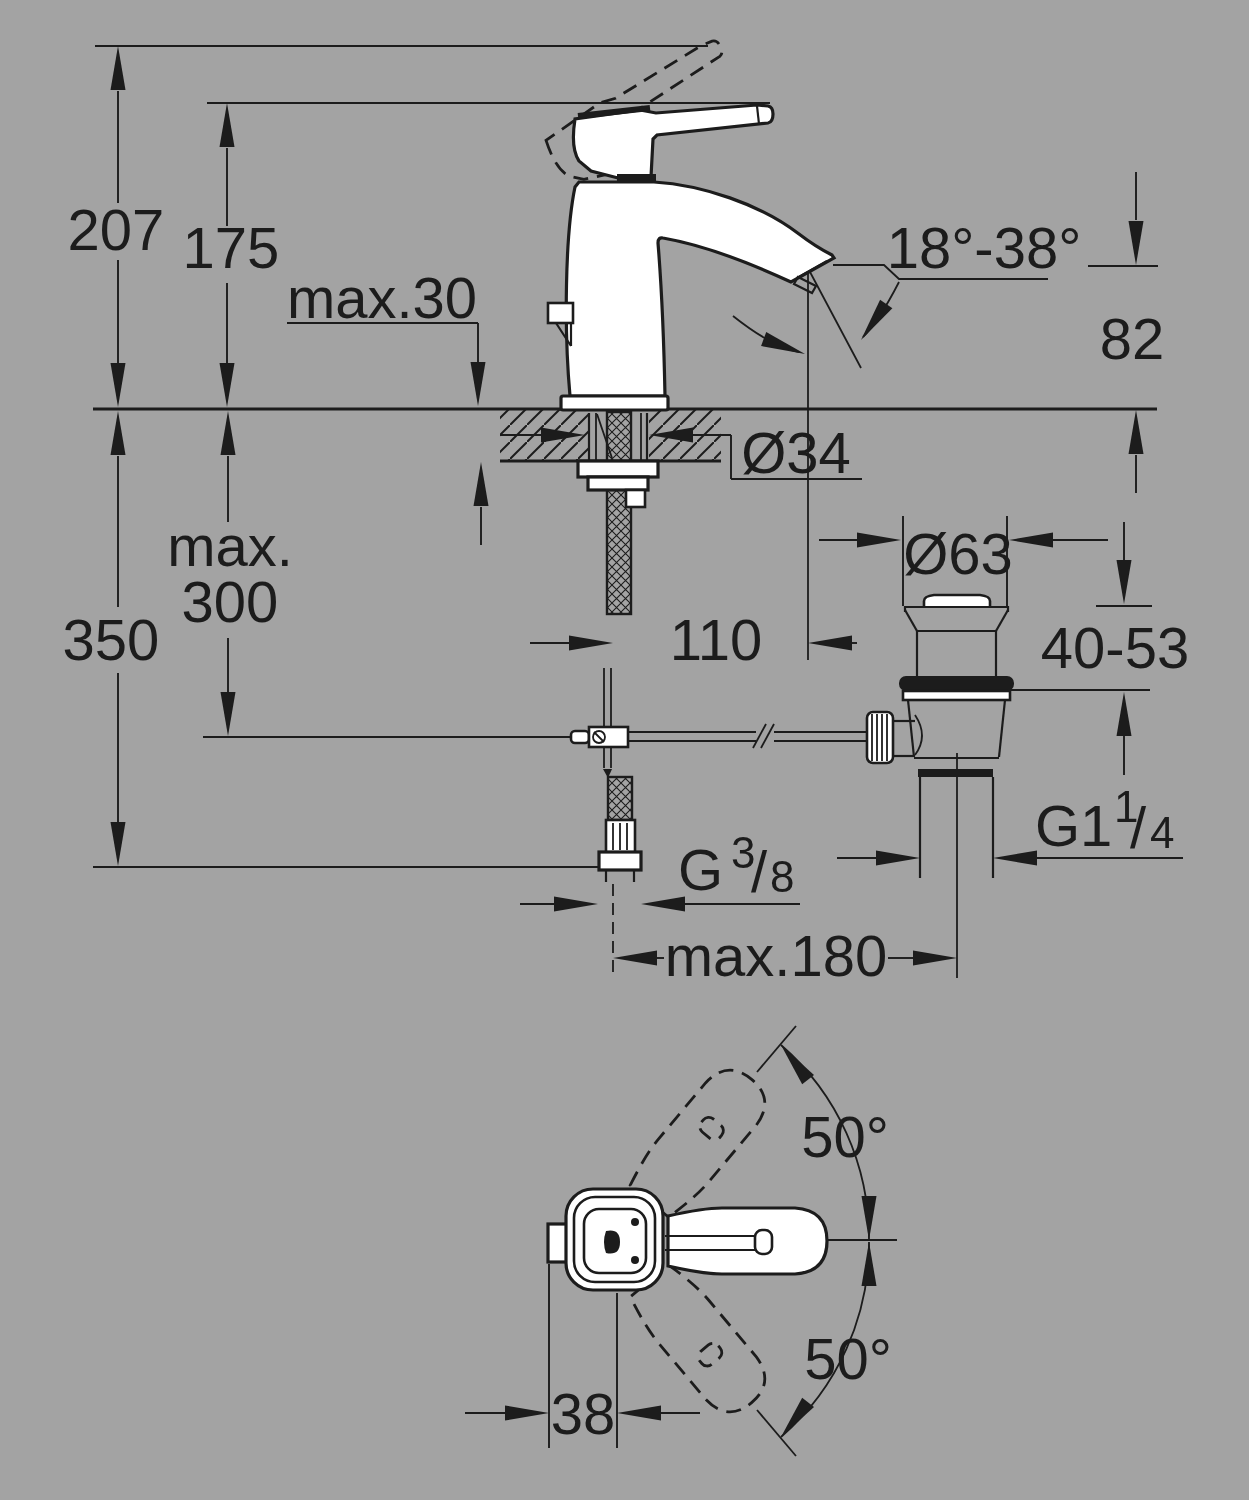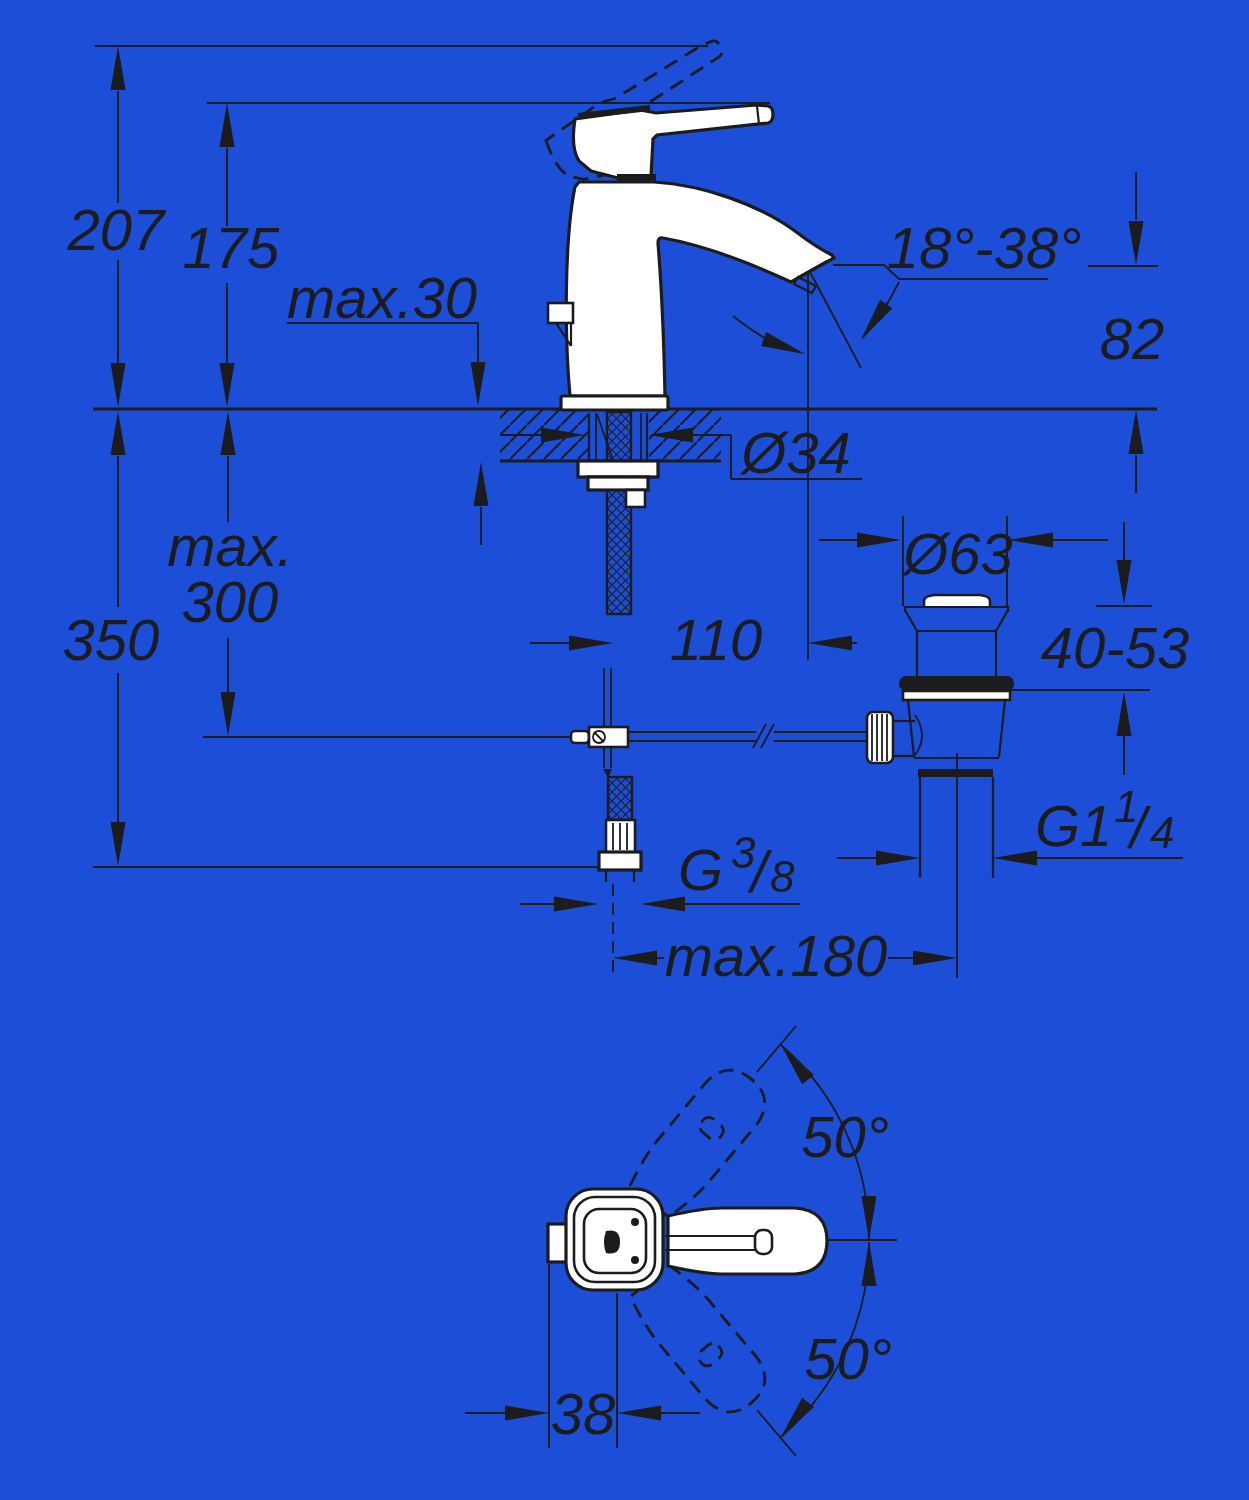--- a/index.html
+++ b/index.html
@@ -1,16 +1,16 @@
 <!DOCTYPE html>
 <html><head>
 <meta charset="utf-8">
 <style>
   html,body{margin:0;padding:0;background:#ffffff;}
-  .stage{width:1249px;height:1500px;position:relative;background:#1d4ed8;font-style:italic;}
+  .stage{width:1249px;height:1500px;position:relative;background:#a3a3a3;}
   svg{display:block;}
   .dl{stroke:#1c1c1c;stroke-width:1.9;fill:none;}
   .tl{stroke:#1c1c1c;stroke-width:1.8;fill:none;}
   .ol{stroke:#1c1c1c;stroke-width:3.2;fill:none;}
   .ol2{stroke:#1c1c1c;stroke-width:2.2;fill:none;}
   .sf{stroke:#1c1c1c;stroke-width:3.2;fill:#ffffff;}
   .sf2{stroke:#1c1c1c;stroke-width:2.6;fill:#ffffff;}
   .dash{stroke:#1c1c1c;stroke-width:2.8;fill:none;stroke-dasharray:15 9;}
   .cl{stroke:#1c1c1c;stroke-width:1.8;fill:none;stroke-dasharray:12 7;}
   .fillb{fill:#1c1c1c;stroke:none;}

